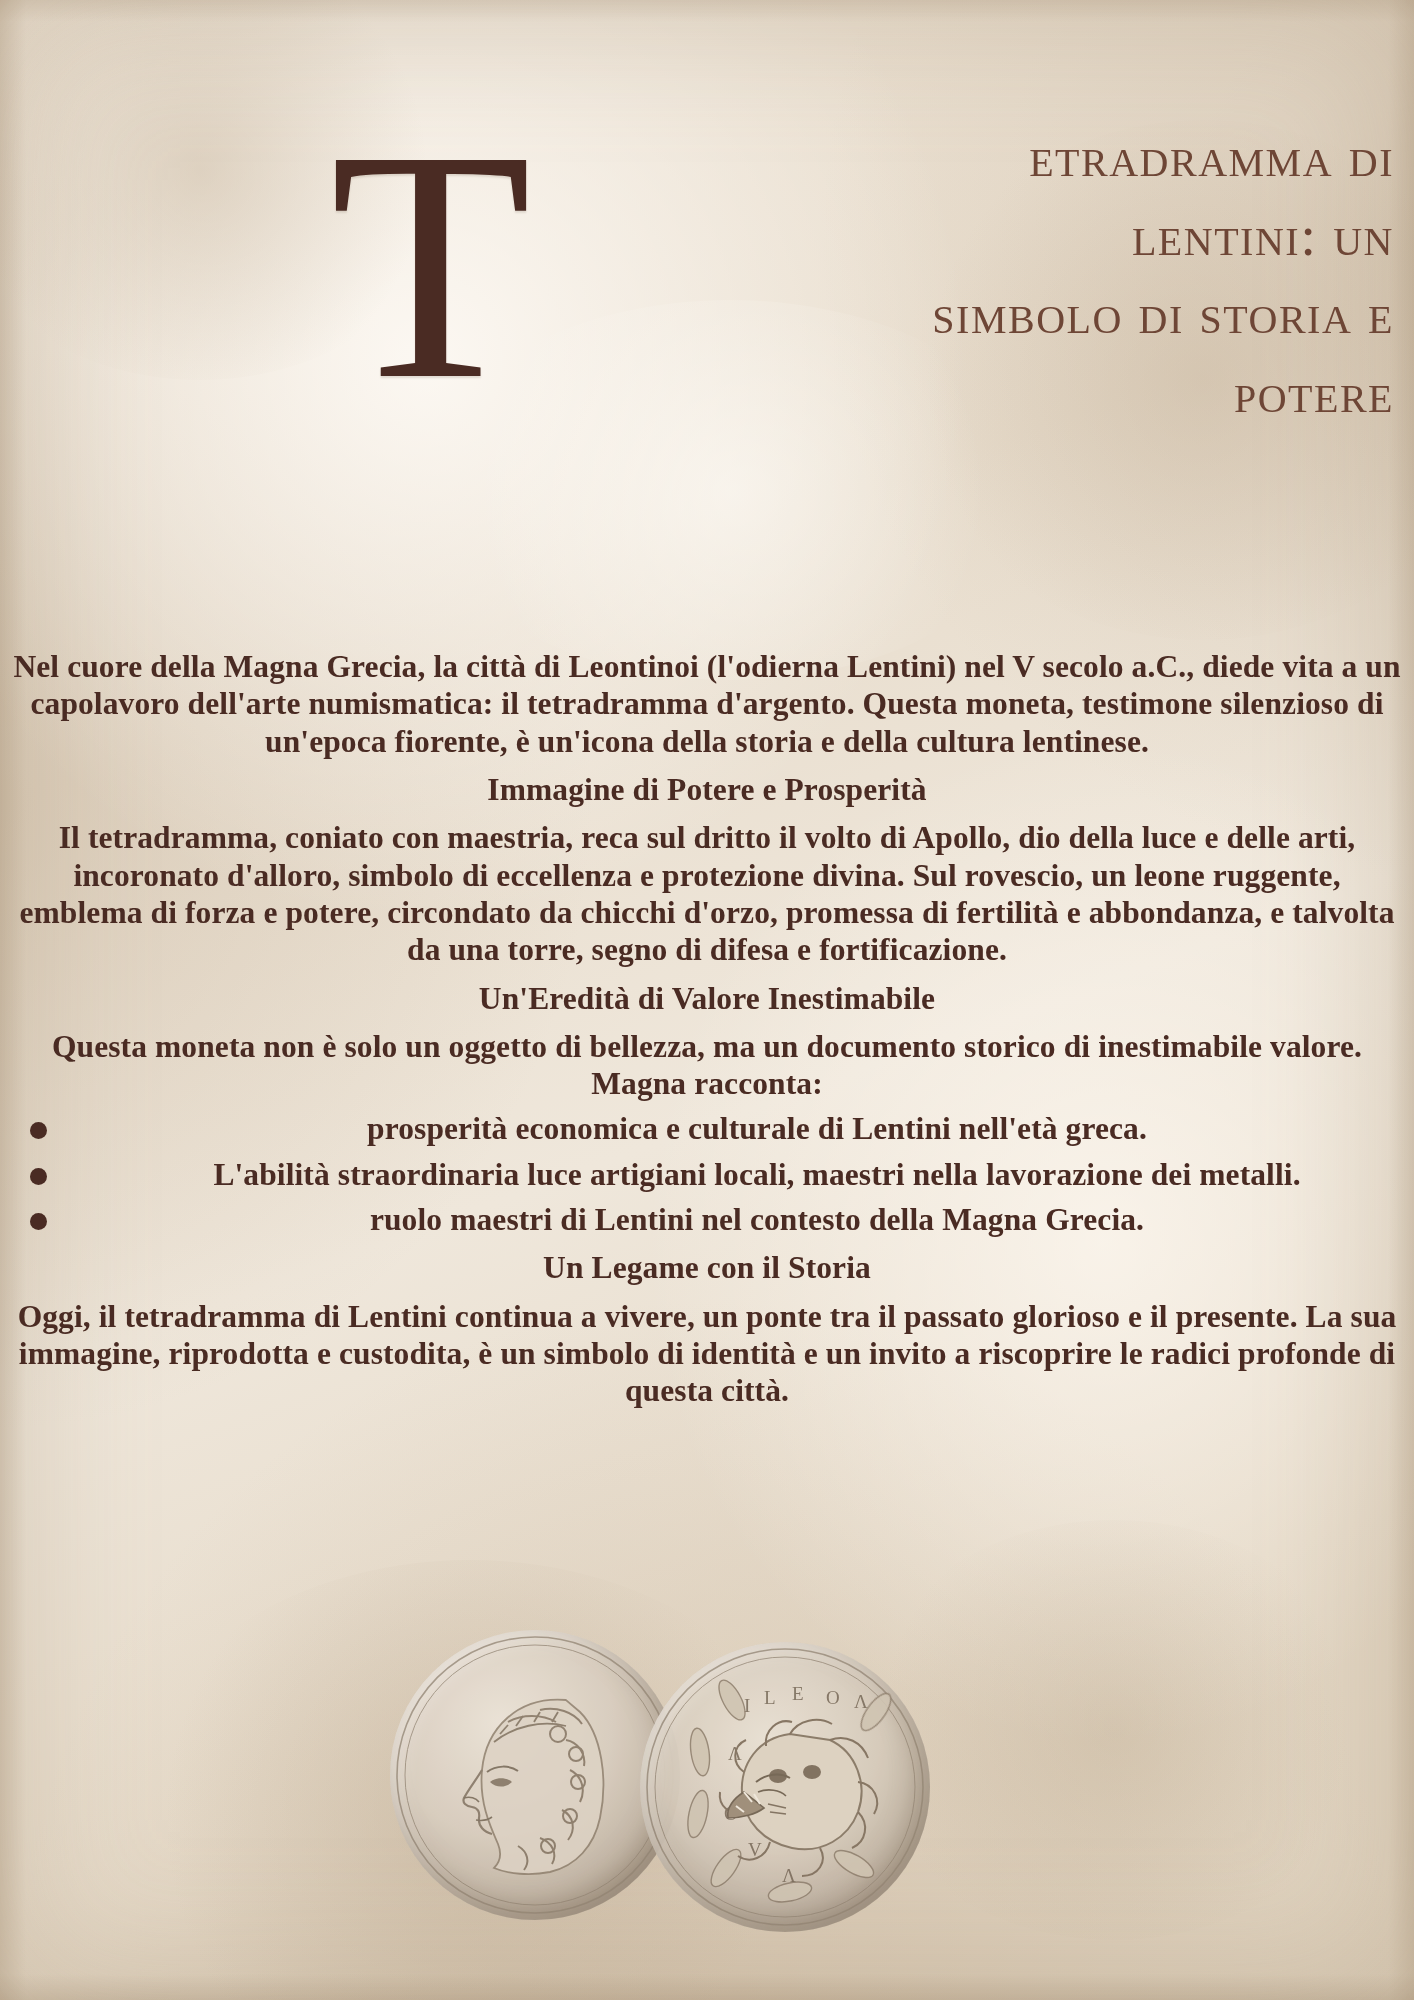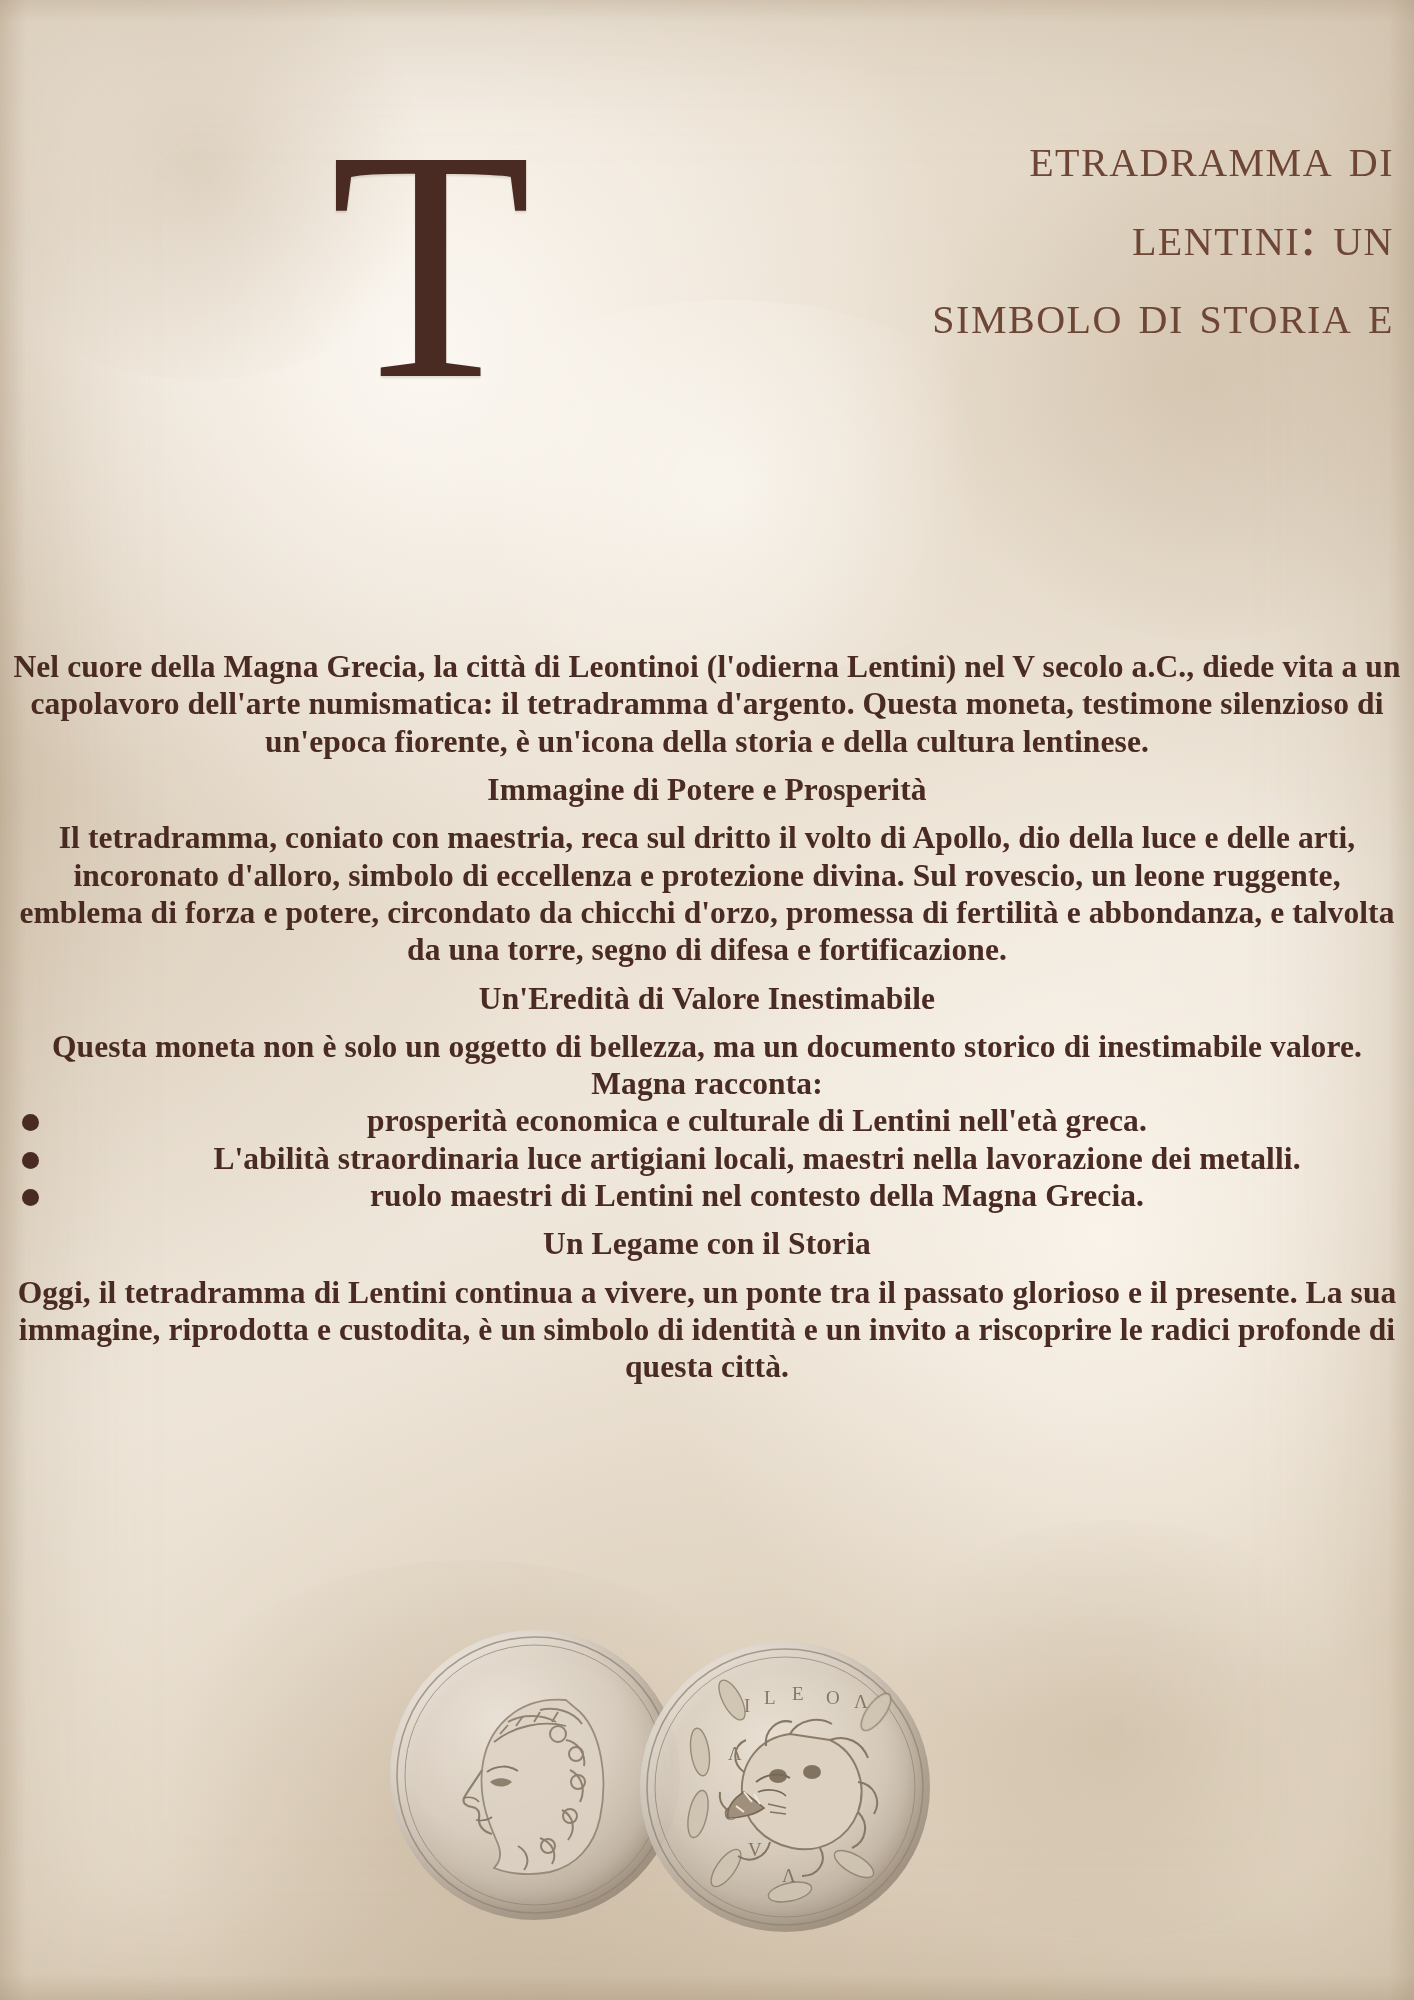--- a/index.html
+++ b/index.html
@@ -114,21 +114,21 @@
     margin: 11px;
     font-weight: 700;
   }
   ul.bullets {
     margin: 0;
     padding: 0;
     list-style: none;
   }
   ul.bullets li {
     position: relative;
-    margin: 0;
+    margin: 8px;
     padding: 0 40px 0 140px;
     text-align: center;
   }
   ul.bullets li::before {
     content: "";
     position: absolute;
     left: 14px;
     top: 12px;
     width: 17px;
     height: 17px;
@@ -183,20 +183,21 @@
   <div class="vignette"></div>
 
   <div class="content">
 
     <div class="title-block">
       <div class="dropcap">T</div>
       <div class="title-lines">
         <span class="tl">Etradramma di</span>
         <span class="tl">Lentini: Un</span>
         <span class="tl">Simbolo di Storia e</span>
+        <span class="tl">Potere</span>
       </div>
     </div>
 
     <div class="body-copy">
       <p>Nel cuore della Magna Grecia, la città di Leontinoi (l'odierna Lentini) nel V secolo a.C., diede vita a un capolavoro dell'arte numismatica: il tetradramma d'argento. Questa moneta, testimone silenzioso di un'epoca fiorente, è un'icona della storia e della cultura lentinese.</p>
       <p class="sub">Immagine di Potere e Prosperità</p>
       <p>Il tetradramma, coniato con maestria, reca sul dritto il volto di Apollo, dio della luce e delle arti, incoronato d'alloro, simbolo di eccellenza e protezione divina. Sul rovescio, un leone ruggente, emblema di forza e potere, circondato da chicchi d'orzo, promessa di fertilità e abbondanza, e talvolta da una torre, segno di difesa e fortificazione.</p>
       <p class="sub">Un'Eredità di Valore Inestimabile</p>
       <p>Questa moneta non è solo un oggetto di bellezza, ma un documento storico di inestimabile valore. Magna racconta:</p>
       <ul class="bullets">

